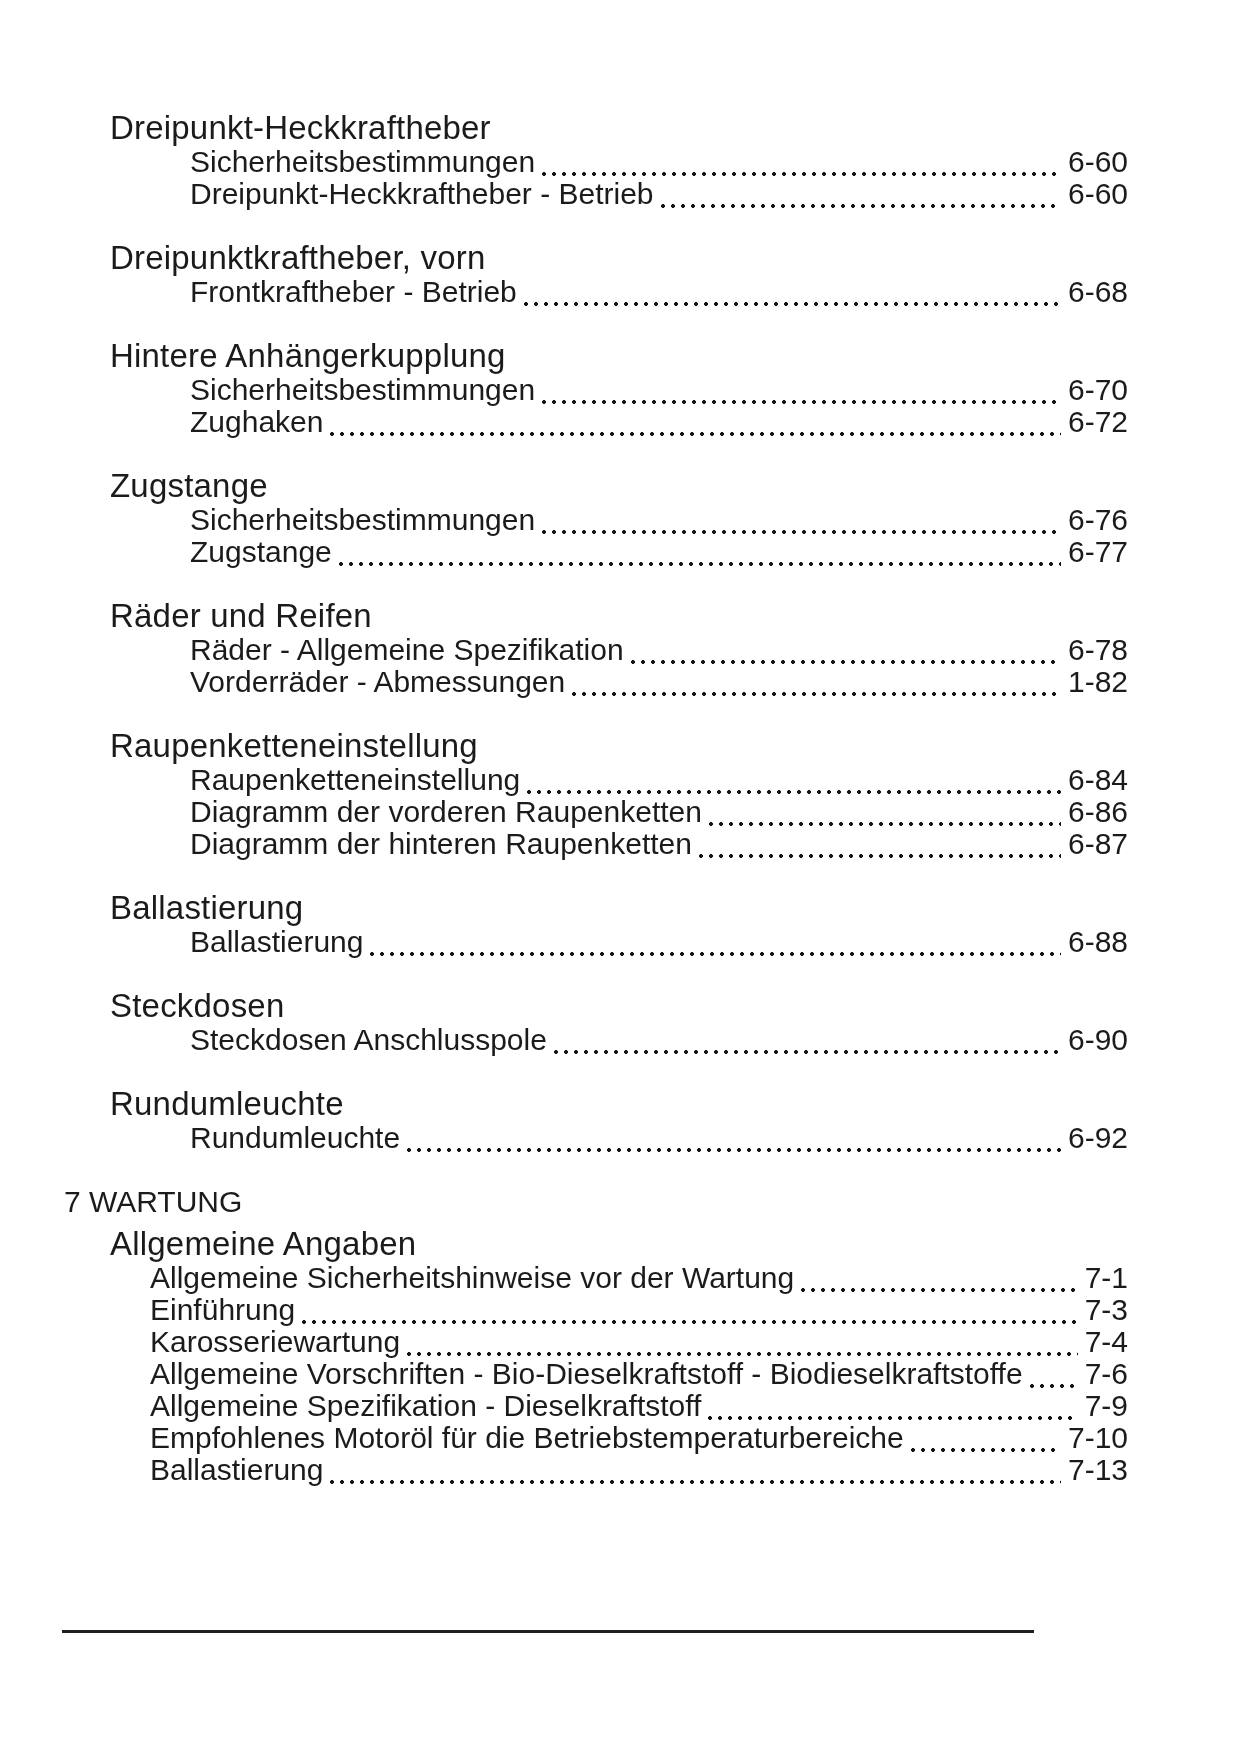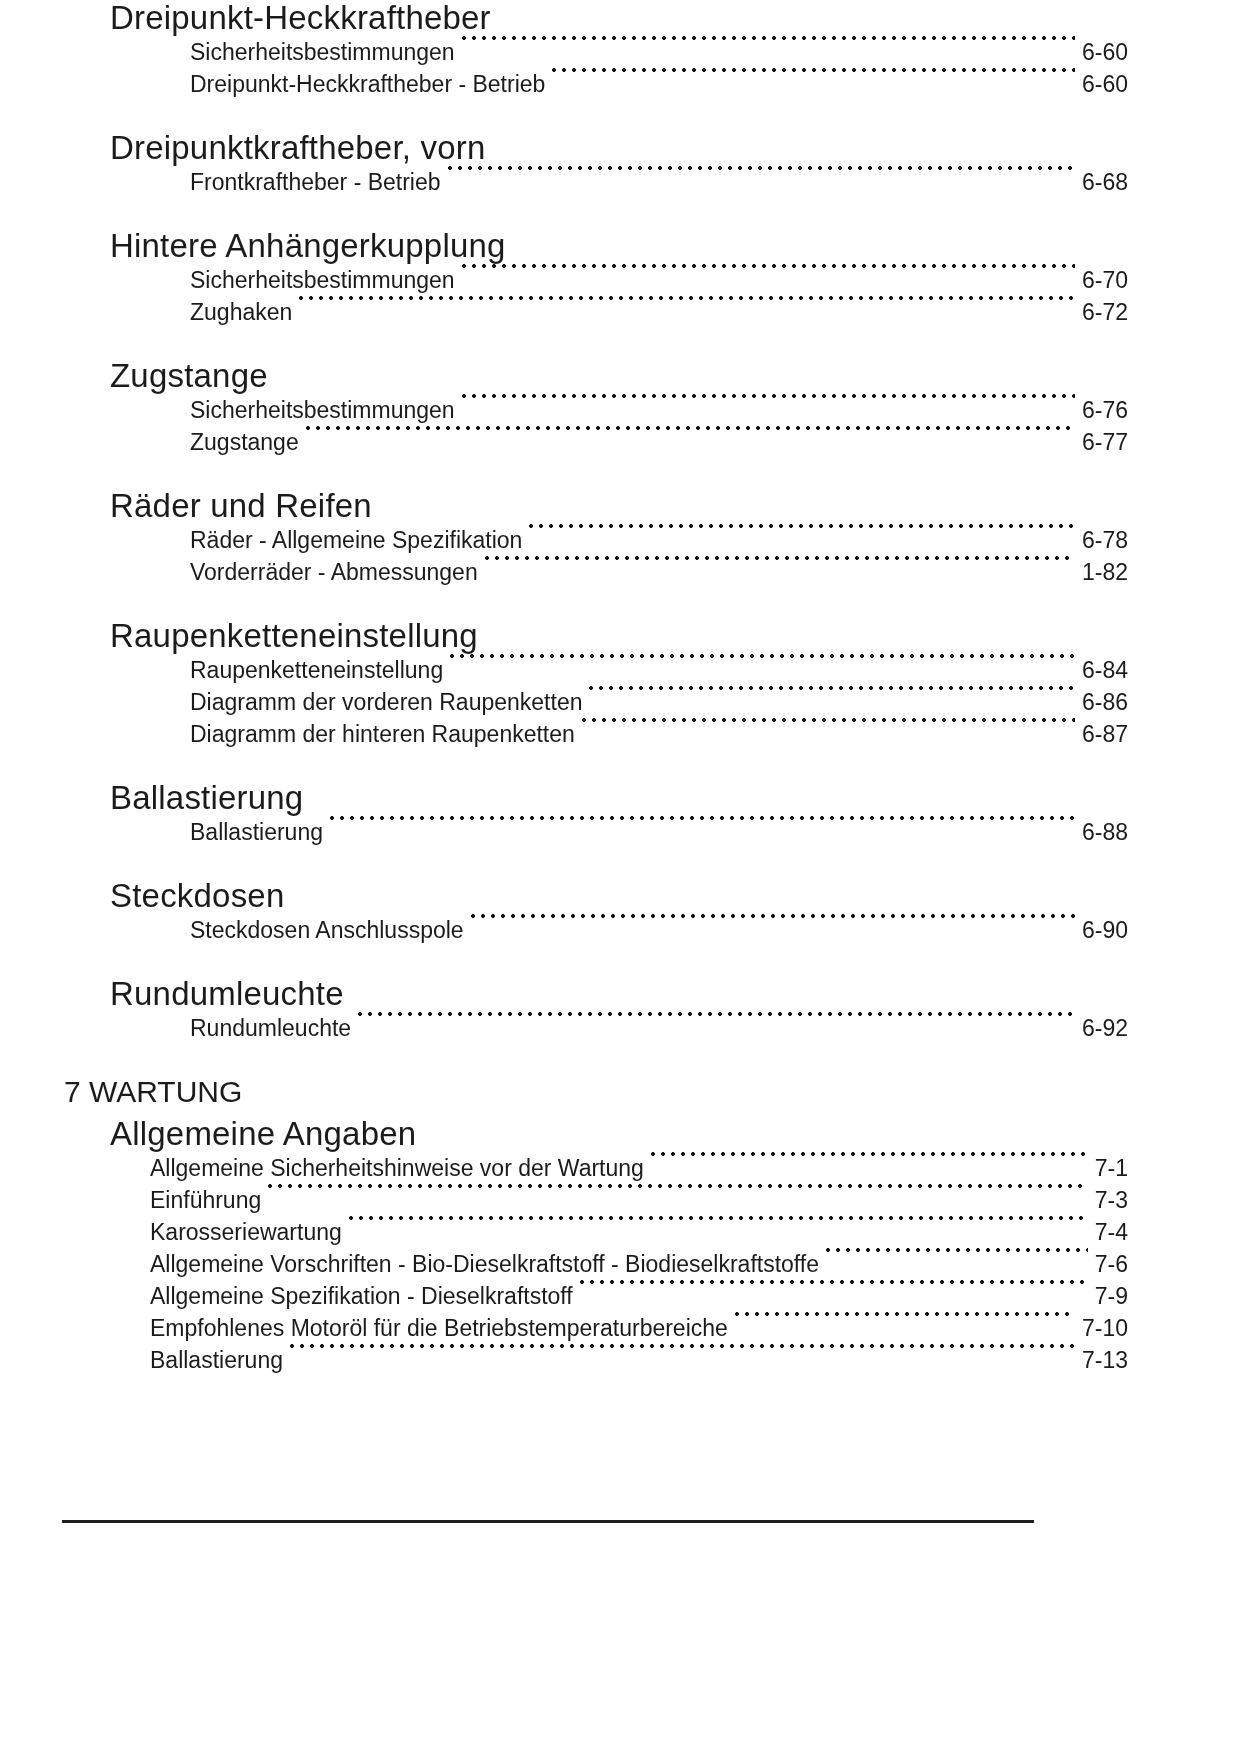--- a/index.html
+++ b/index.html
@@ -5,38 +5,39 @@
   html, body { margin: 0; padding: 0; background: #ffffff; }
   .page {
     position: relative;
     width: 1241px;
     height: 1754px;
     background: #ffffff;
     overflow: hidden;
     font-family: "Liberation Sans", "DejaVu Sans", sans-serif;
     color: #1b1b1b;
     box-sizing: border-box;
+    padding-top: 110px;
     padding-right: 113px;
   }
   .section { margin-top: 30px; }
   .section:first-child { margin-top: 0; }
   .section-title {
     margin-left: 110px;
     font-size: 33px;
     line-height: 36px;
     font-weight: 400;
     letter-spacing: 0.2px;
     white-space: nowrap;
   }
   .entries { margin-left: 190px; }
   .section--ch7items .entries { margin-left: 150px; }
   .entry {
     display: flex;
-    align-items: flex-start;
-    font-size: 23px;
+    align-items: flex-end;
+    font-size: 30px;
     line-height: 32px;
     white-space: nowrap;
   }
   .entry .label { white-space: nowrap; }
   .dots {
     flex: 1 1 auto;
     height: 4px;
     margin: 0 7px 2px 7px;
     background-image: radial-gradient(circle at 2px 2px, #151515 1.7px, transparent 2.2px);
     background-size: 10px 4px;

